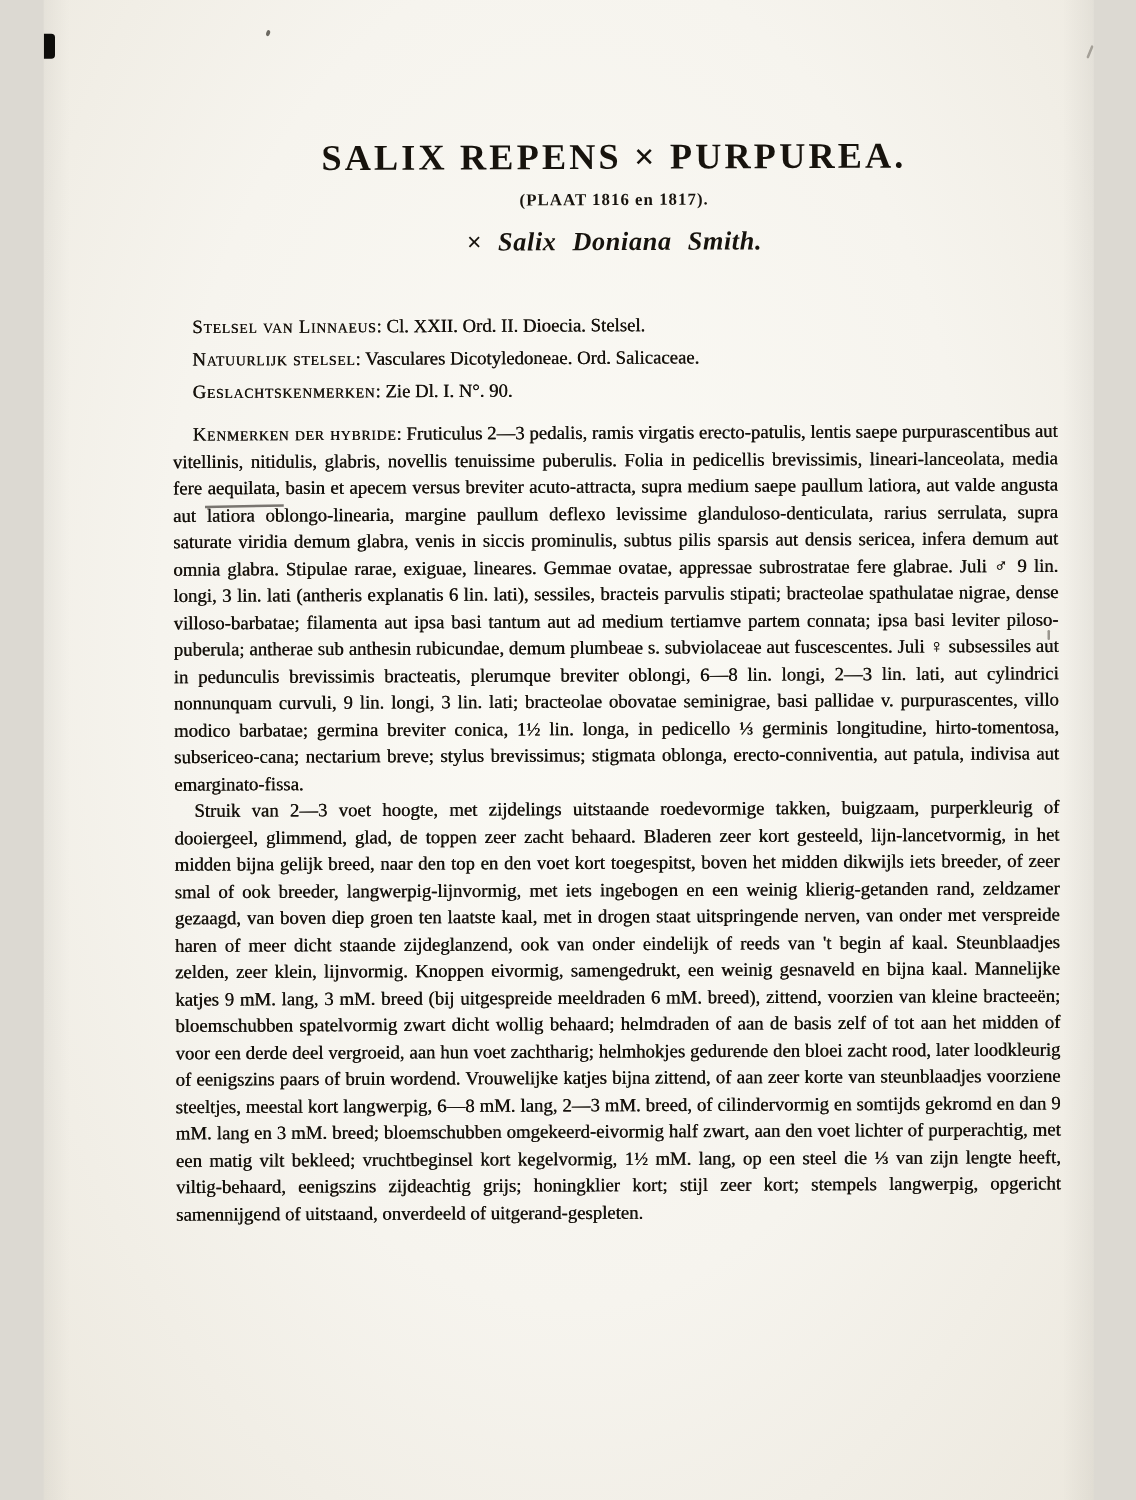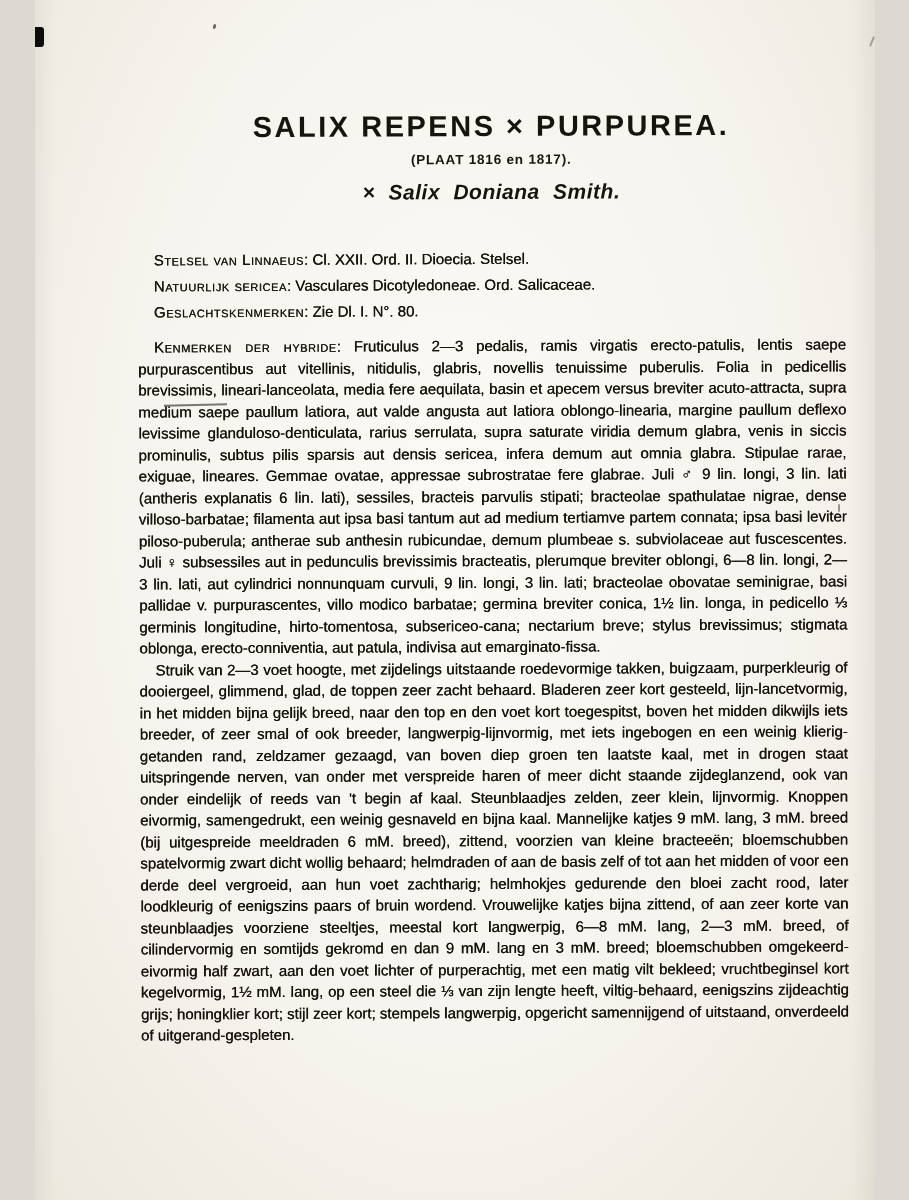--- a/index.html
+++ b/index.html
@@ -6,21 +6,21 @@
   html, body { background:#dcd9d2; }
   .page {
     position:relative;
     width:840px; height:1200px;
     margin:0 auto;
     overflow:hidden;
     background:
       linear-gradient(90deg, rgba(0,0,0,0.045) 0%, rgba(0,0,0,0) 2.5%, rgba(0,0,0,0) 97%, rgba(0,0,0,0.05) 100%),
       radial-gradient(ellipse at 50% 42%, #fbfaf5 0%, #f6f4ee 55%, #ece8de 100%);
     color:#17130d;
-    font-family:Liberation Sans, sans-serif;
+    font-family:Liberation Serif, serif;
   }
   .content {
     position:absolute; left:104px; top:110px; width:708px;
     transform:rotate(-0.25deg);
   }
   .title {
     text-align:center; font-size:29px; font-weight:700;
     letter-spacing:2.5px; margin-bottom:9px; white-space:nowrap;
   }
   .plate {
@@ -69,22 +69,22 @@
   <div class="content">
 
     <h1 class="title">SALIX REPENS × PURPUREA.</h1>
 
     <div class="plate">(PLAAT 1816 en 1817).</div>
 
     <div class="synonym">× Salix Doniana Smith.</div>
 
     <div class="classification">
       <p class="class-line"><span class="sc">Stelsel van Linnaeus</span><span>: Cl. XXII. Ord. II. Dioecia. Stelsel.</span></p>
-      <p class="class-line"><span class="sc">Natuurlijk sericea</span><span>: Vasculares Dicotyledoneae. Ord. Salicaceae.</span></p>
-      <p class="class-line"><span class="sc">Geslachtskenmerken</span><span>: Zie Dl. I. N°. 80.</span></p>
+      <p class="class-line"><span class="sc">Natuurlijk stelsel</span><span>: Vasculares Dicotyledoneae. Ord. Salicaceae.</span></p>
+      <p class="class-line"><span class="sc">Geslachtskenmerken</span><span>: Zie Dl. I. N°. 90.</span></p>
     </div>
 
     <div class="body-block">
       <p class="para"><span class="sc">Kenmerken der hybride</span><span>: Fruticulus 2—3 pedalis, ramis virgatis erecto-patulis, lentis saepe purpurascentibus aut vitellinis, nitidulis, glabris, novellis tenuissime puberulis. Folia in pedicellis brevissimis, lineari-lanceolata, media fere aequilata, basin et apecem versus breviter acuto-attracta, supra medium saepe paullum latiora, aut valde angusta aut latiora oblongo-linearia, margine paullum deflexo levissime glanduloso-denticulata, rarius serrulata, supra saturate viridia demum glabra, venis in siccis prominulis, subtus pilis sparsis aut densis sericea, infera demum aut omnia glabra. Stipulae rarae, exiguae, lineares. Gemmae ovatae, appressae subrostratae fere glabrae. Juli ♂ 9 lin. longi, 3 lin. lati (antheris explanatis 6 lin. lati), sessiles, bracteis parvulis stipati; bracteolae spathulatae nigrae, dense villoso-barbatae; filamenta aut ipsa basi tantum aut ad medium tertiamve partem connata; ipsa basi leviter piloso-puberula; antherae sub anthesin rubicundae, demum plumbeae s. subviolaceae aut fuscescentes. Juli ♀ subsessiles aut in pedunculis brevissimis bracteatis, plerumque breviter oblongi, 6—8 lin. longi, 2—3 lin. lati, aut cylindrici nonnunquam curvuli, 9 lin. longi, 3 lin. lati; bracteolae obovatae seminigrae, basi pallidae v. purpurascentes, villo modico barbatae; germina breviter conica, 1½ lin. longa, in pedicello ⅓ germinis longitudine, hirto-tomentosa, subsericeo-cana; nectarium breve; stylus brevissimus; stigmata oblonga, erecto-conniventia, aut patula, indivisa aut emarginato-fissa.</span></p>
       <p class="para"><span>Struik van 2—3 voet hoogte, met zijdelings uitstaande roedevormige takken, buigzaam, purperkleurig of dooiergeel, glimmend, glad, de toppen zeer zacht behaard. Bladeren zeer kort gesteeld, lijn-lancetvormig, in het midden bijna gelijk breed, naar den top en den voet kort toegespitst, boven het midden dikwijls iets breeder, of zeer smal of ook breeder, langwerpig-lijnvormig, met iets ingebogen en een weinig klierig-getanden rand, zeldzamer gezaagd, van boven diep groen ten laatste kaal, met in drogen staat uitspringende nerven, van onder met verspreide haren of meer dicht staande zijdeglanzend, ook van onder eindelijk of reeds van 't begin af kaal. Steunblaadjes zelden, zeer klein, lijnvormig. Knoppen eivormig, samengedrukt, een weinig gesnaveld en bijna kaal. Mannelijke katjes 9 mM. lang, 3 mM. breed (bij uitgespreide meeldraden 6 mM. breed), zittend, voorzien van kleine bracteeën; bloemschubben spatelvormig zwart dicht wollig behaard; helmdraden of aan de basis zelf of tot aan het midden of voor een derde deel vergroeid, aan hun voet zachtharig; helmhokjes gedurende den bloei zacht rood, later loodkleurig of eenigszins paars of bruin wordend. Vrouwelijke katjes bijna zittend, of aan zeer korte van steunblaadjes voorziene steeltjes, meestal kort langwerpig, 6—8 mM. lang, 2—3 mM. breed, of cilindervormig en somtijds gekromd en dan 9 mM. lang en 3 mM. breed; bloemschubben omgekeerd-eivormig half zwart, aan den voet lichter of purperachtig, met een matig vilt bekleed; vruchtbeginsel kort kegelvormig, 1½ mM. lang, op een steel die ⅓ van zijn lengte heeft, viltig-behaard, eenigszins zijdeachtig grijs; honingklier kort; stijl zeer kort; stempels langwerpig, opgericht samennijgend of uitstaand, onverdeeld of uitgerand-gespleten.</span></p>
     </div>
 
   </div>
 </div>
 

